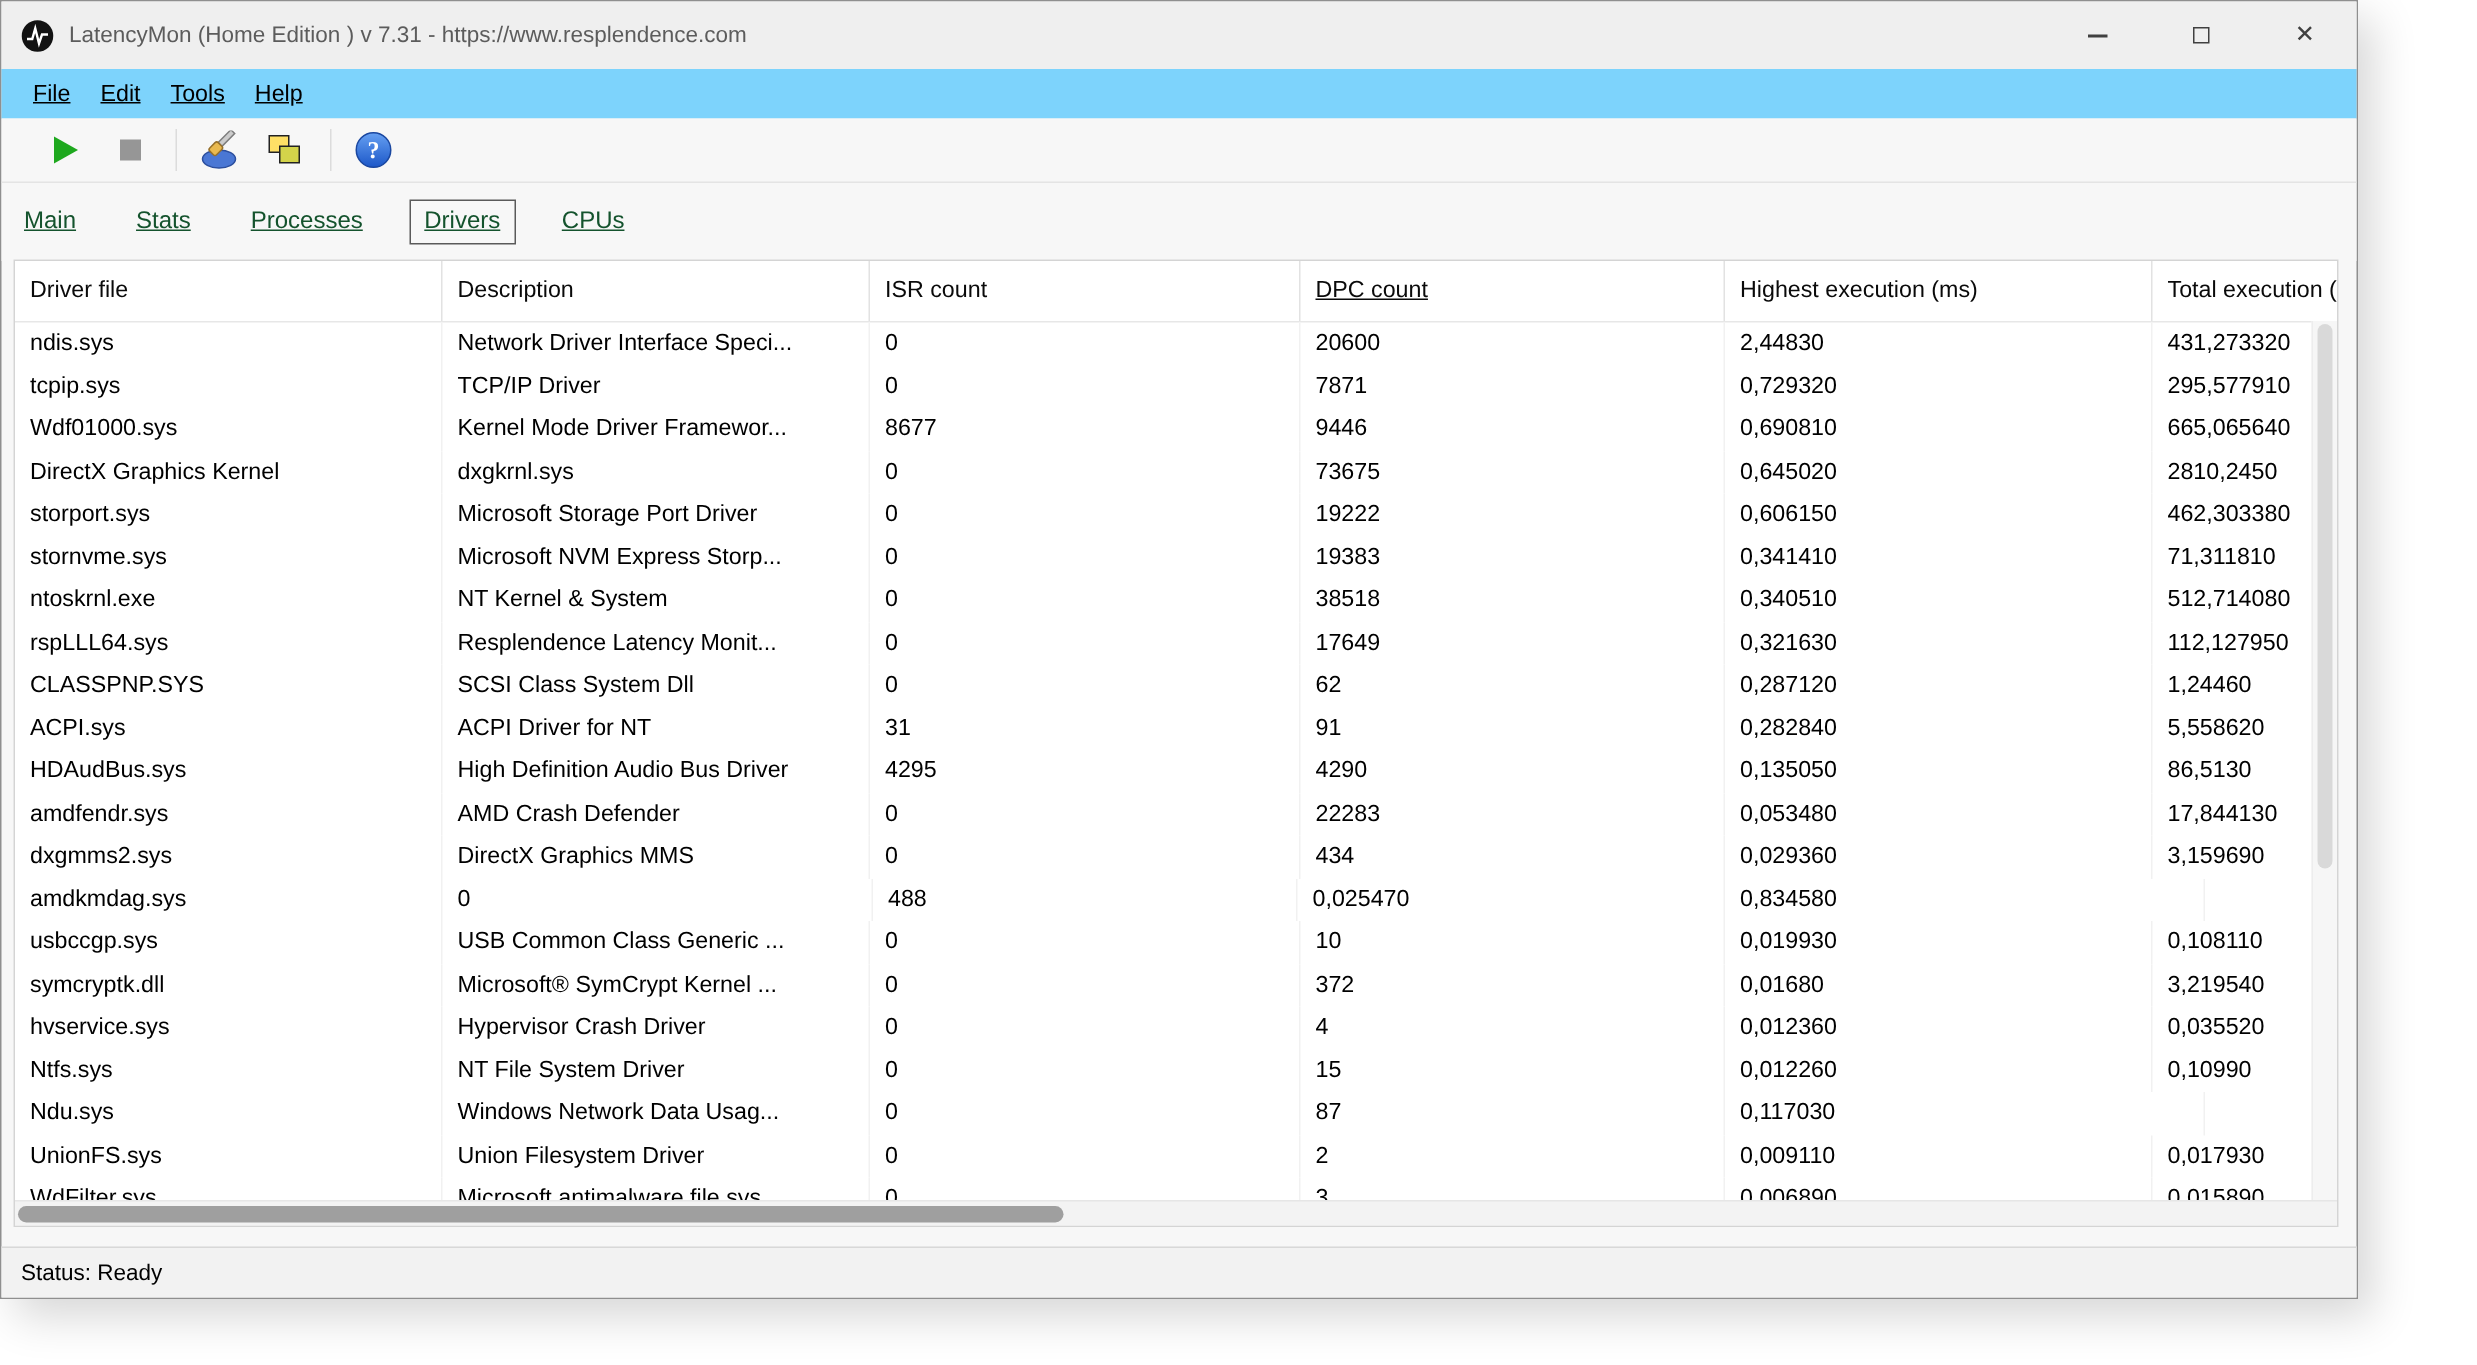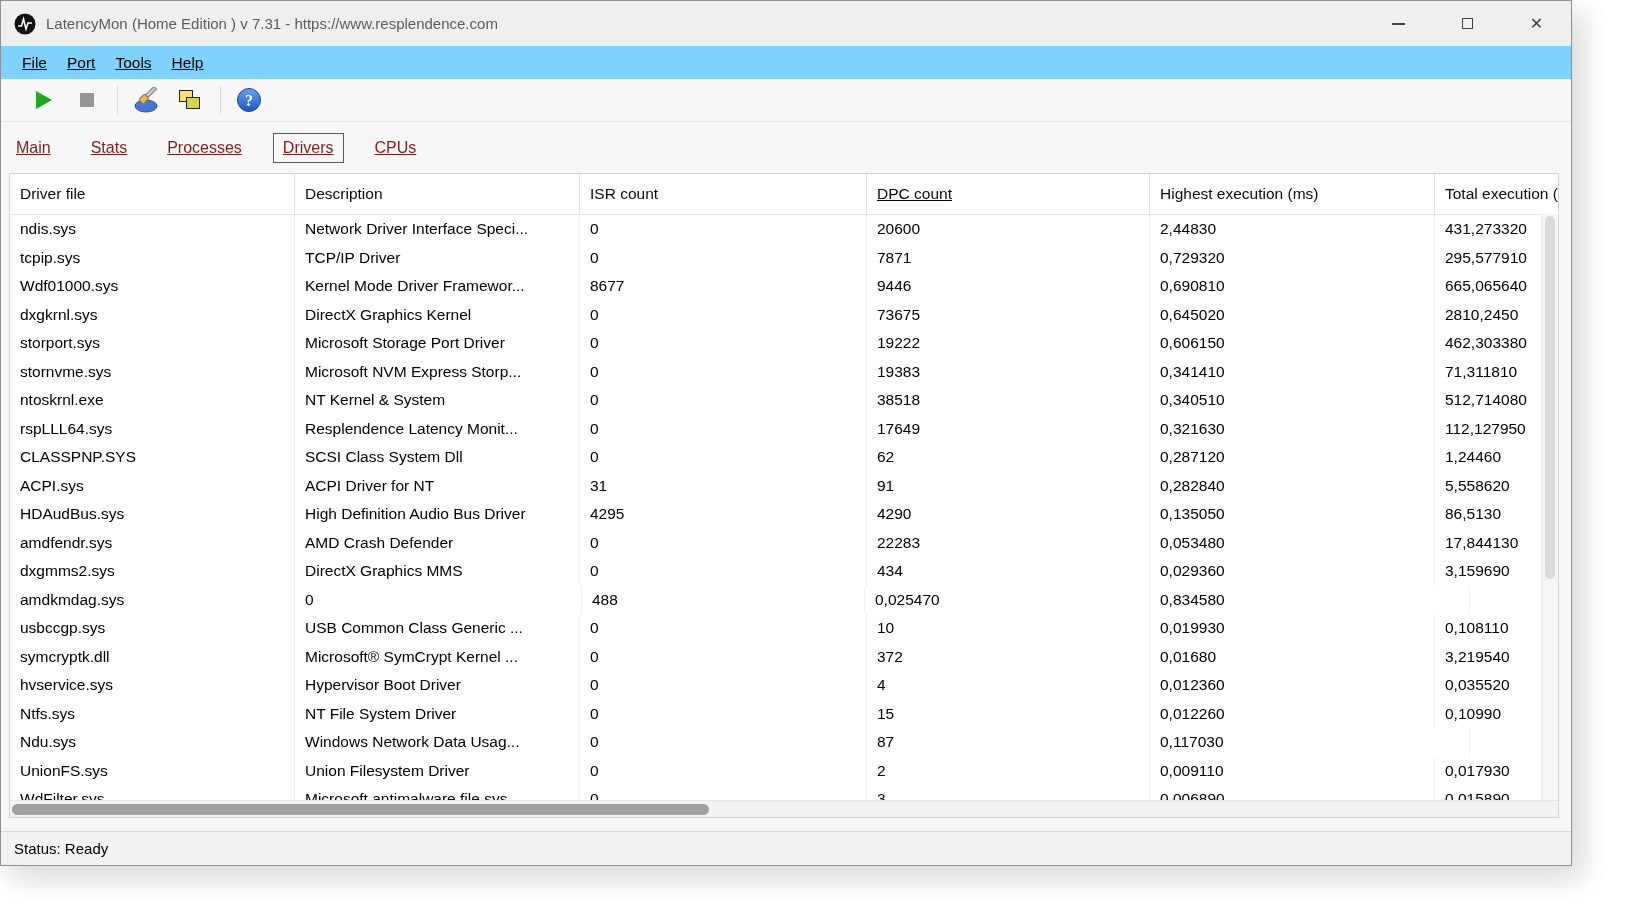--- a/index.html
+++ b/index.html
@@ -26,21 +26,21 @@
   
   .menubar{height:33px;display:flex;align-items:center;padding-left:11px;background:#7dd3fc;}
   .menu-item{padding:0 10px;font-size:15.5px;color:#000;text-decoration:underline;cursor:default;}
   
   .toolbar{height:42px;display:flex;align-items:center;padding-left:26px;border-bottom:1px solid #e4e4e4;background:#f7f7f7;}
   .tool-btn{width:32px;height:32px;display:flex;align-items:center;justify-content:center;margin-right:12px;}
   .tool-ic{display:flex;}
   .tool-sep{width:1px;height:28px;background:#dcdcdc;margin:0 12px 0 2px;}
   
   .tabbar{height:52px;display:flex;align-items:center;padding-left:13px;background:#f7f7f7;}
-  .tab{font-size:16px;text-decoration:underline;margin-right:36px;padding:5px 2px;color:#7f1d1d;white-space:nowrap;}
+  .tab{font-size:16px;text-decoration:underline;margin-right:36px;padding:5px 2px;color:#14532d;white-space:nowrap;}
   .tab.active{border:1px solid #5a5a5a;padding:5px 9px;margin-left:-7px;margin-right:29px;}
   
   .table-wrap{
     position:absolute;left:8px;top:172px;width:1550px;height:645px;
     background:#fff;border:1px solid #d4d4d4;box-sizing:border-box;overflow:hidden;
   }
   .thead{display:flex;height:40px;border-bottom:1px solid #e7e7e7;overflow:hidden;background:#fff;}
   .hcell{box-sizing:border-box;padding-left:10px;display:flex;align-items:center;
     font-size:15.5px;color:#0a0a0a;border-right:1px solid #e2e2e2;
     white-space:nowrap;overflow:hidden;flex:none;}
@@ -80,21 +80,21 @@
           <span class="glyph-max"></span>
         </div>
       <div class="win-btn">
           <span class="glyph-close">✕</span>
         </div>
     </div>
   </div>
 
   <div class="menubar">
       <div class="menu-item">File</div>
-      <div class="menu-item">Port</div>
+      <div class="menu-item">Edit</div>
       <div class="menu-item">Tools</div>
       <div class="menu-item">Help</div>
     </div>
 
   <div class="toolbar">
       <div class="tool-btn">
         <span class="tool-ic">
           <svg width="24" height="24" viewBox="0 0 24 24">
             <polygon points="5,3 21,12 5,21" fill="#1ea81e"></polygon>
           </svg>
@@ -180,22 +180,22 @@
         </div>
         <div class="trow">
           <div class="cell" style="width: 285px;">Wdf01000.sys</div>
           <div class="cell" style="width: 285px;">Kernel Mode Driver Framewor...</div>
           <div class="cell" style="width: 287px;">8677</div>
           <div class="cell" style="width: 283px;">9446</div>
           <div class="cell" style="width: 285px;">0,690810</div>
           <div class="cell" style="width: 320px;">665,065640</div>
         </div>
         <div class="trow">
+          <div class="cell" style="width: 285px;">DirectX Graphics Kernel</div>
           <div class="cell" style="width: 285px;">dxgkrnl.sys</div>
-          <div class="cell" style="width: 285px;">DirectX Graphics Kernel</div>
           <div class="cell" style="width: 287px;">0</div>
           <div class="cell" style="width: 283px;">73675</div>
           <div class="cell" style="width: 285px;">0,645020</div>
           <div class="cell" style="width: 320px;">2810,2450</div>
         </div>
         <div class="trow">
           <div class="cell" style="width: 285px;">storport.sys</div>
           <div class="cell" style="width: 285px;">Microsoft Storage Port Driver</div>
           <div class="cell" style="width: 287px;">0</div>
           <div class="cell" style="width: 283px;">19222</div>
@@ -284,21 +284,21 @@
         <div class="trow">
           <div class="cell" style="width: 285px;">symcryptk.dll</div>
           <div class="cell" style="width: 285px;">Microsoft® SymCrypt Kernel ...</div>
           <div class="cell" style="width: 287px;">0</div>
           <div class="cell" style="width: 283px;">372</div>
           <div class="cell" style="width: 285px;">0,01680</div>
           <div class="cell" style="width: 320px;">3,219540</div>
         </div>
         <div class="trow">
           <div class="cell" style="width: 285px;">hvservice.sys</div>
-          <div class="cell" style="width: 285px;">Hypervisor Boot Driver</div>
+          <div class="cell" style="width: 285px;">Hypervisor Crash Driver</div>
           <div class="cell" style="width: 287px;">0</div>
           <div class="cell" style="width: 283px;">4</div>
           <div class="cell" style="width: 285px;">0,012360</div>
           <div class="cell" style="width: 320px;">0,035520</div>
         </div>
         <div class="trow">
           <div class="cell" style="width: 285px;">Ntfs.sys</div>
           <div class="cell" style="width: 285px;">NT File System Driver</div>
           <div class="cell" style="width: 287px;">0</div>
           <div class="cell" style="width: 283px;">15</div>

